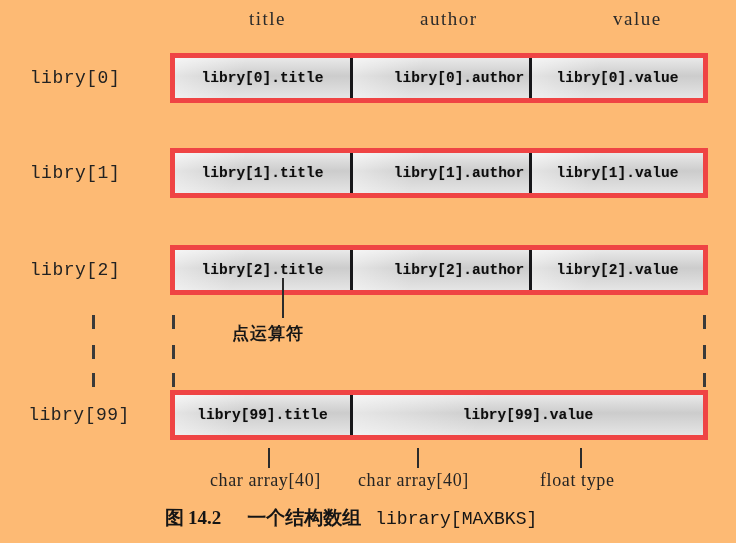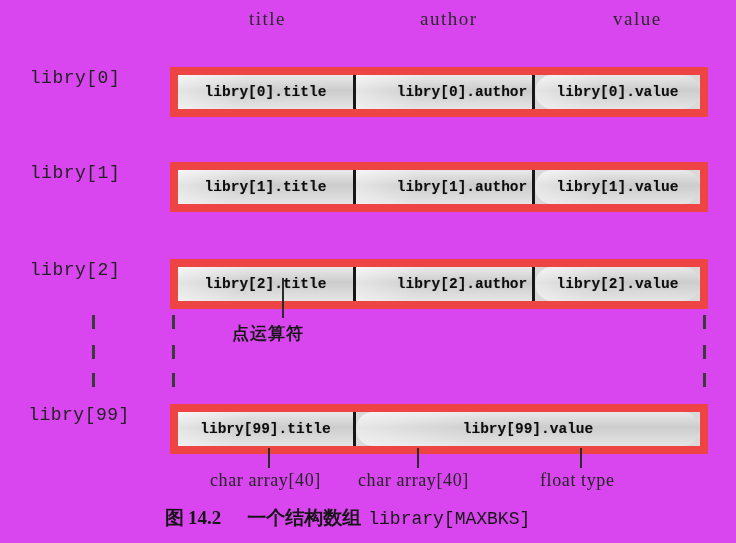--- a/index.html
+++ b/index.html
@@ -4,21 +4,21 @@
 <style>
   html, body {
     margin: 0;
     padding: 0;
     background: #ffffff;
   }
   #page {
     position: relative;
     width: 736px;
     height: 543px;
-    background: #d946ef;
+    background: #fdba74;
     font-family: "Liberation Serif", serif;
     overflow: hidden;
   }
 
   
   .col-head {
     position: absolute;
     font-family: "Liberation Serif", serif;
     font-size: 19px;
     color: #2a2a2a;
@@ -36,41 +36,40 @@
     white-space: nowrap;
     text-align: center;
   }
 
   
   .struct-row {
     position: absolute;
     left: 170px;
     width: 538px;
     height: 50px;
-    border: 8px solid #ef4444;
+    border: 5px solid #ef4444;
     box-sizing: border-box;
     display: flex;
     background: #d9d9d9;
-    margin-top: 14px;
   }
   .cell {
     position: relative;
     height: 100%;
     box-sizing: border-box;
     display: flex;
     align-items: center;
     justify-content: center;
     background:
       linear-gradient(115deg, rgba(255,255,255,0.55) 0%, rgba(255,255,255,0) 38%),
       linear-gradient(0deg, rgba(255,255,255,0.35) 0%, rgba(0,0,0,0.05) 55%, rgba(255,255,255,0.45) 100%),
       #d7d7d7;
   }
   .cell.c1 { width: 178px; border-right: 3px solid #17171a; }
   .cell.c2 { width: 179px; border-right: 3px solid #17171a; padding-left: 36px; }
-  .cell.c3 { flex: 1; border-radius: 22px; }
+  .cell.c3 { flex: 1; }
   .cell-text {
     font-family: "Liberation Mono", monospace;
     font-size: 14.5px;
     font-weight: bold;
     color: #0d0d0d;
     letter-spacing: 0px;
     white-space: nowrap;
     text-shadow: 0 0 1px rgba(0,0,0,0.25);
   }
 
@@ -143,21 +142,21 @@
   }
   .cap-desc {
     font-family: "DejaVu Sans", sans-serif;
     font-weight: bold;
     font-size: 19px;
     margin-left: 26px;
   }
   .cap-code {
     font-family: "Liberation Mono", monospace;
     font-size: 18px;
-    margin-left: 7px;
+    margin-left: 14px;
     letter-spacing: 0px;
   }
 </style>
 </head>
 <body>
 
 <div id="page">
 
   <div class="col-head" style="left:249px; top:8px;">title</div>
   <div class="col-head" style="left:420px; top:8px;">author</div>

